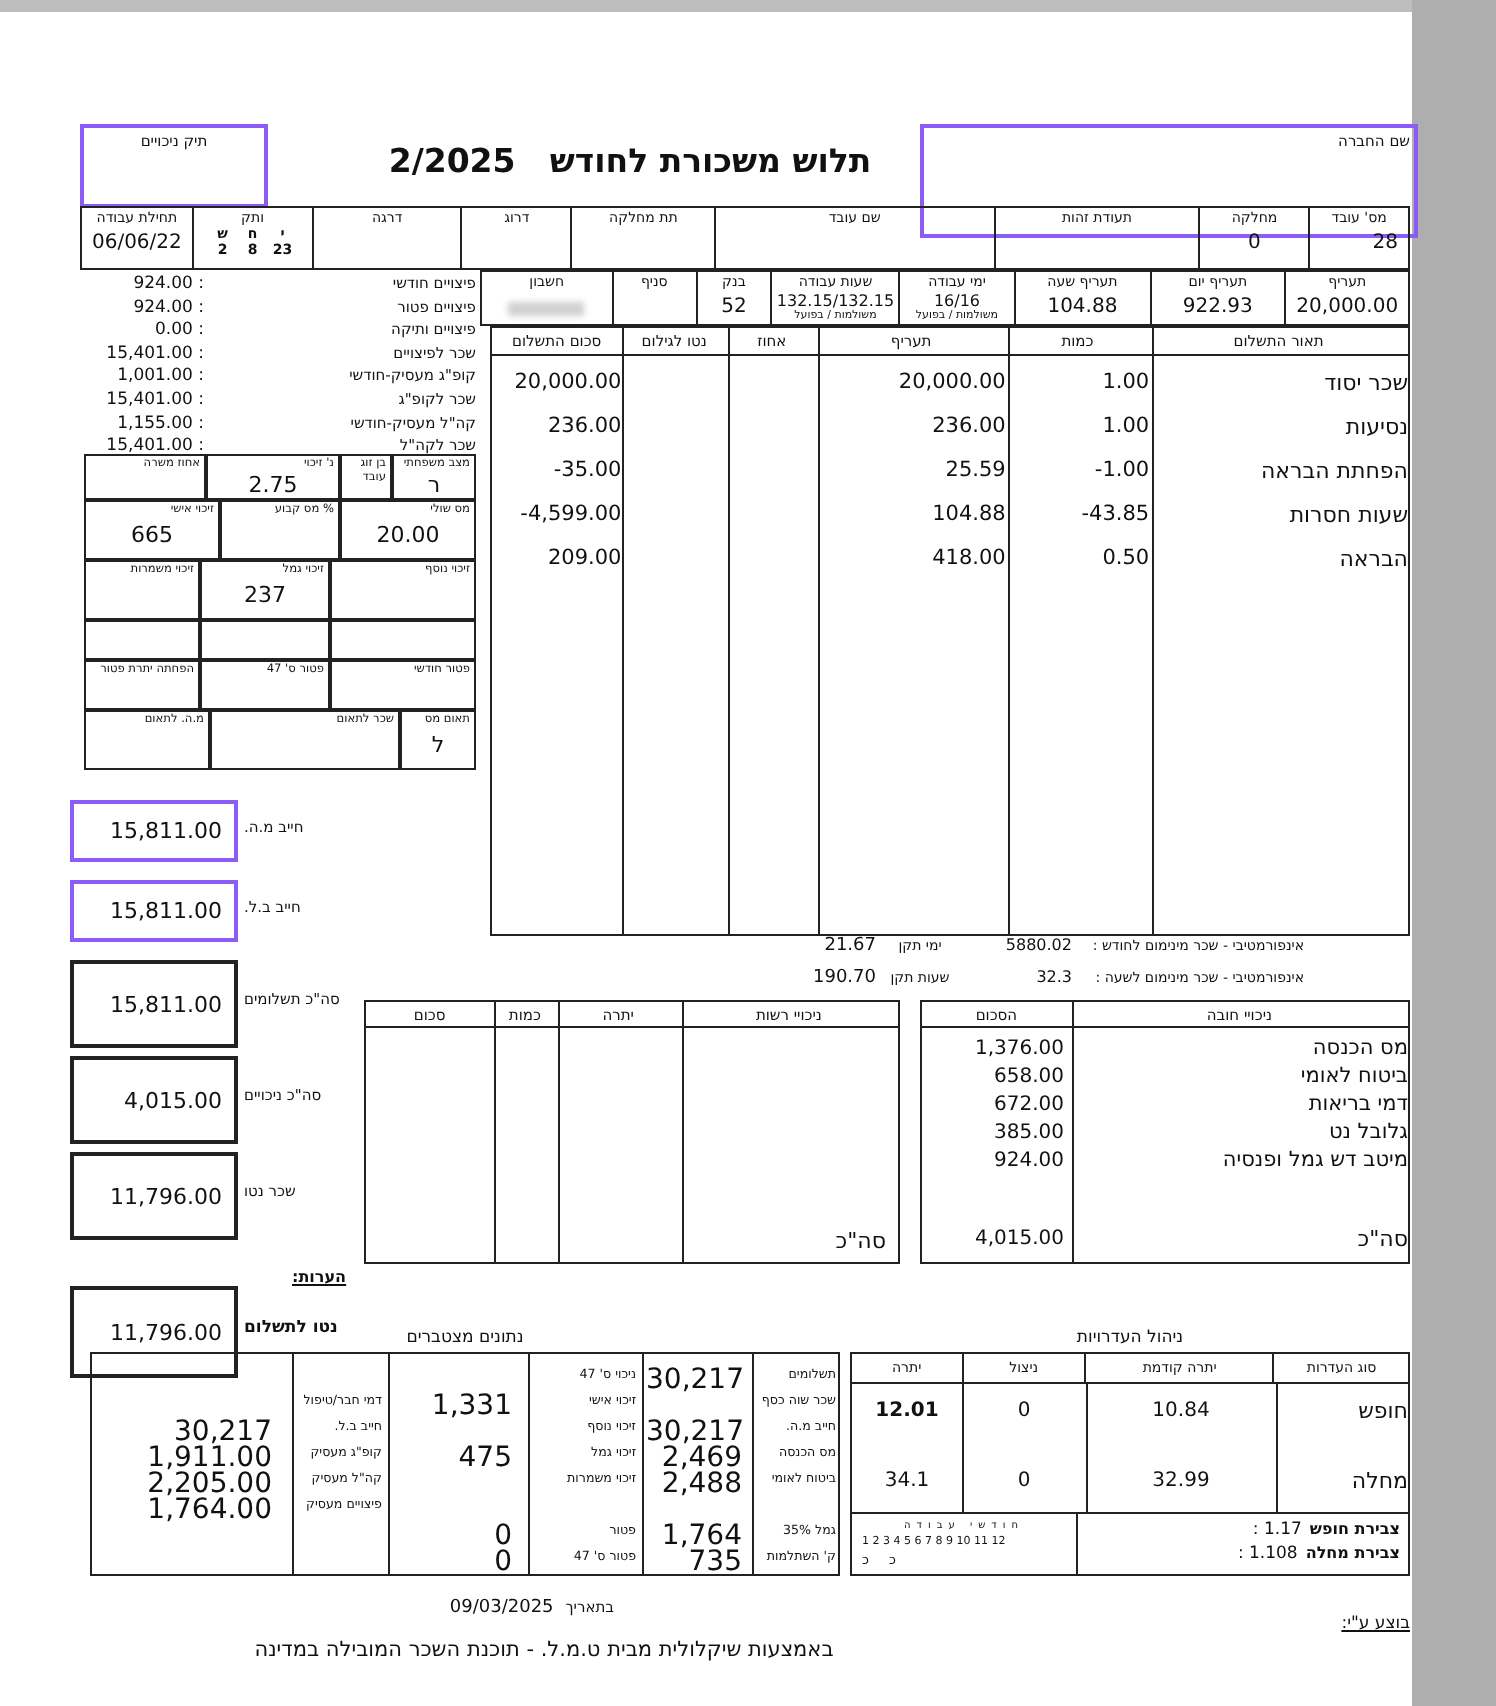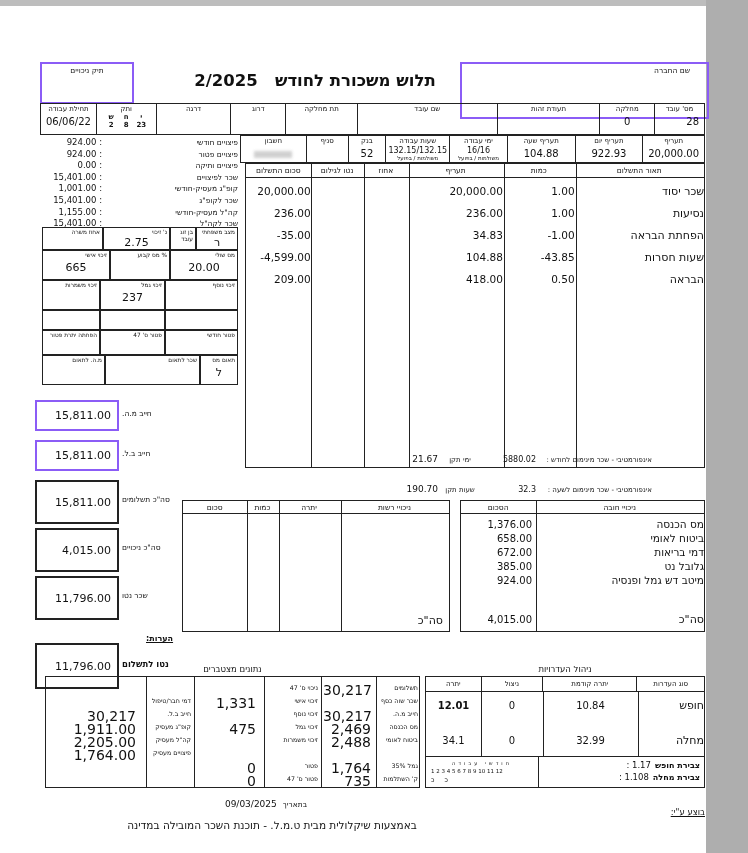--- a/index.html
+++ b/index.html
@@ -13,21 +13,21 @@
   .gray-right{position:absolute;left:706px;top:0;width:42px;height:853px;background:#aeaeae;}
   .gray-top{position:absolute;left:0;top:0;width:748px;height:6px;background:#bdbdbd;}
 
   
   .title-wrap{left:180px;top:71px;width:270px;text-align:center;direction:rtl;}
   .title-wrap span{font-weight:bold;font-size:16.5px;}
   .title-wrap .m{margin-right:12px;}
 
   .company-box{left:460px;top:62px;width:245px;height:53px;}
   .file-box{left:40px;top:62px;width:90px;height:38px;}
-  .tiny-lbl{font-size:7.5px;padding:2px 17px 0 0;text-align:right;direction:rtl;}
+  .tiny-lbl{font-size:7.5px;padding:2px 2px 0 0;text-align:right;direction:rtl;}
   .file-box .tiny-lbl{text-align:center;padding:2px 0 0 0;}
 
   
   .hdr-row{display:flex;flex-direction:row-reverse;border:1px solid #222;box-sizing:border-box;}
   .hcell{box-sizing:border-box;position:relative;overflow:hidden;}
   .hcell:not(:last-child){border-left:1px solid #222;}
   .hlbl{font-size:7px;text-align:center;direction:rtl;padding-top:1px;white-space:nowrap;}
   .hval{font-size:10px;padding-top:3px;direction:ltr;}
   .hsub{font-size:5.5px;text-align:center;direction:rtl;}
   .sen-row{display:flex;direction:ltr;justify-content:center;font-size:7px;font-weight:bold;}
@@ -341,21 +341,21 @@
         <div class="pcell p-desc" style="width: 130px;">נסיעות</div>
         <div class="pcell p-num" style="width: 72px; padding-left: 12px;">1.00</div>
         <div class="pcell p-num" style="width: 95px; padding-left: 14px;">236.00</div>
         <div class="pcell p-num" style="width: 45px;"></div>
         <div class="pcell p-num" style="width: 53px;"></div>
         <div class="pcell p-num" style="width: 65px; padding-left: 4px;">236.00</div>
       </div>
       <div class="prow" style="top: 60px;">
         <div class="pcell p-desc" style="width: 130px;">הפחתת הבראה</div>
         <div class="pcell p-num" style="width: 72px; padding-left: 12px;">-1.00</div>
-        <div class="pcell p-num" style="width: 95px; padding-left: 14px;">34.83</div>
+        <div class="pcell p-num" style="width: 95px; padding-left: 14px;">25.59</div>
         <div class="pcell p-num" style="width: 45px;"></div>
         <div class="pcell p-num" style="width: 53px;"></div>
         <div class="pcell p-num" style="width: 65px; padding-left: 4px;">-35.00</div>
       </div>
       <div class="prow" style="top: 82px;">
         <div class="pcell p-desc" style="width: 130px;">שעות חסרות</div>
         <div class="pcell p-num" style="width: 72px; padding-left: 12px;">-43.85</div>
         <div class="pcell p-num" style="width: 95px; padding-left: 14px;">104.88</div>
         <div class="pcell p-num" style="width: 45px;"></div>
         <div class="pcell p-num" style="width: 53px;"></div>
@@ -364,21 +364,21 @@
       <div class="prow" style="top: 104px;">
         <div class="pcell p-desc" style="width: 130px;">הבראה</div>
         <div class="pcell p-num" style="width: 72px; padding-left: 12px;">0.50</div>
         <div class="pcell p-num" style="width: 95px; padding-left: 14px;">418.00</div>
         <div class="pcell p-num" style="width: 45px;"></div>
         <div class="pcell p-num" style="width: 53px;"></div>
         <div class="pcell p-num" style="width: 65px; padding-left: 4px;">209.00</div>
       </div>
     </div>
 
-  <div class="abs info-row" id="info-row-1" style="left:390px;top:454px;width:262px;">
+  <div class="abs info-row" id="info-row-1" style="left:390px;top:468px;width:262px;">
     <div class="iv" style="width:48px;">21.67</div>
     <div class="il" style="width:44px;">ימי תקן</div>
     <div class="im" style="width:54px;">5880.02</div>
     <div class="ilbl" style="width:116px;">אינפורמטיבי - שכר מינימום לחודש :</div>
   </div>
   <div class="abs info-row" id="info-row-2" style="left:390px;top:484px;width:262px;">
     <div class="iv" style="width:48px;">190.70</div>
     <div class="il" style="width:44px;">שעות תקן</div>
     <div class="im" style="width:54px;">32.3</div>
     <div class="ilbl" style="width:116px;">אינפורמטיבי - שכר מינימום לשעה :</div>

